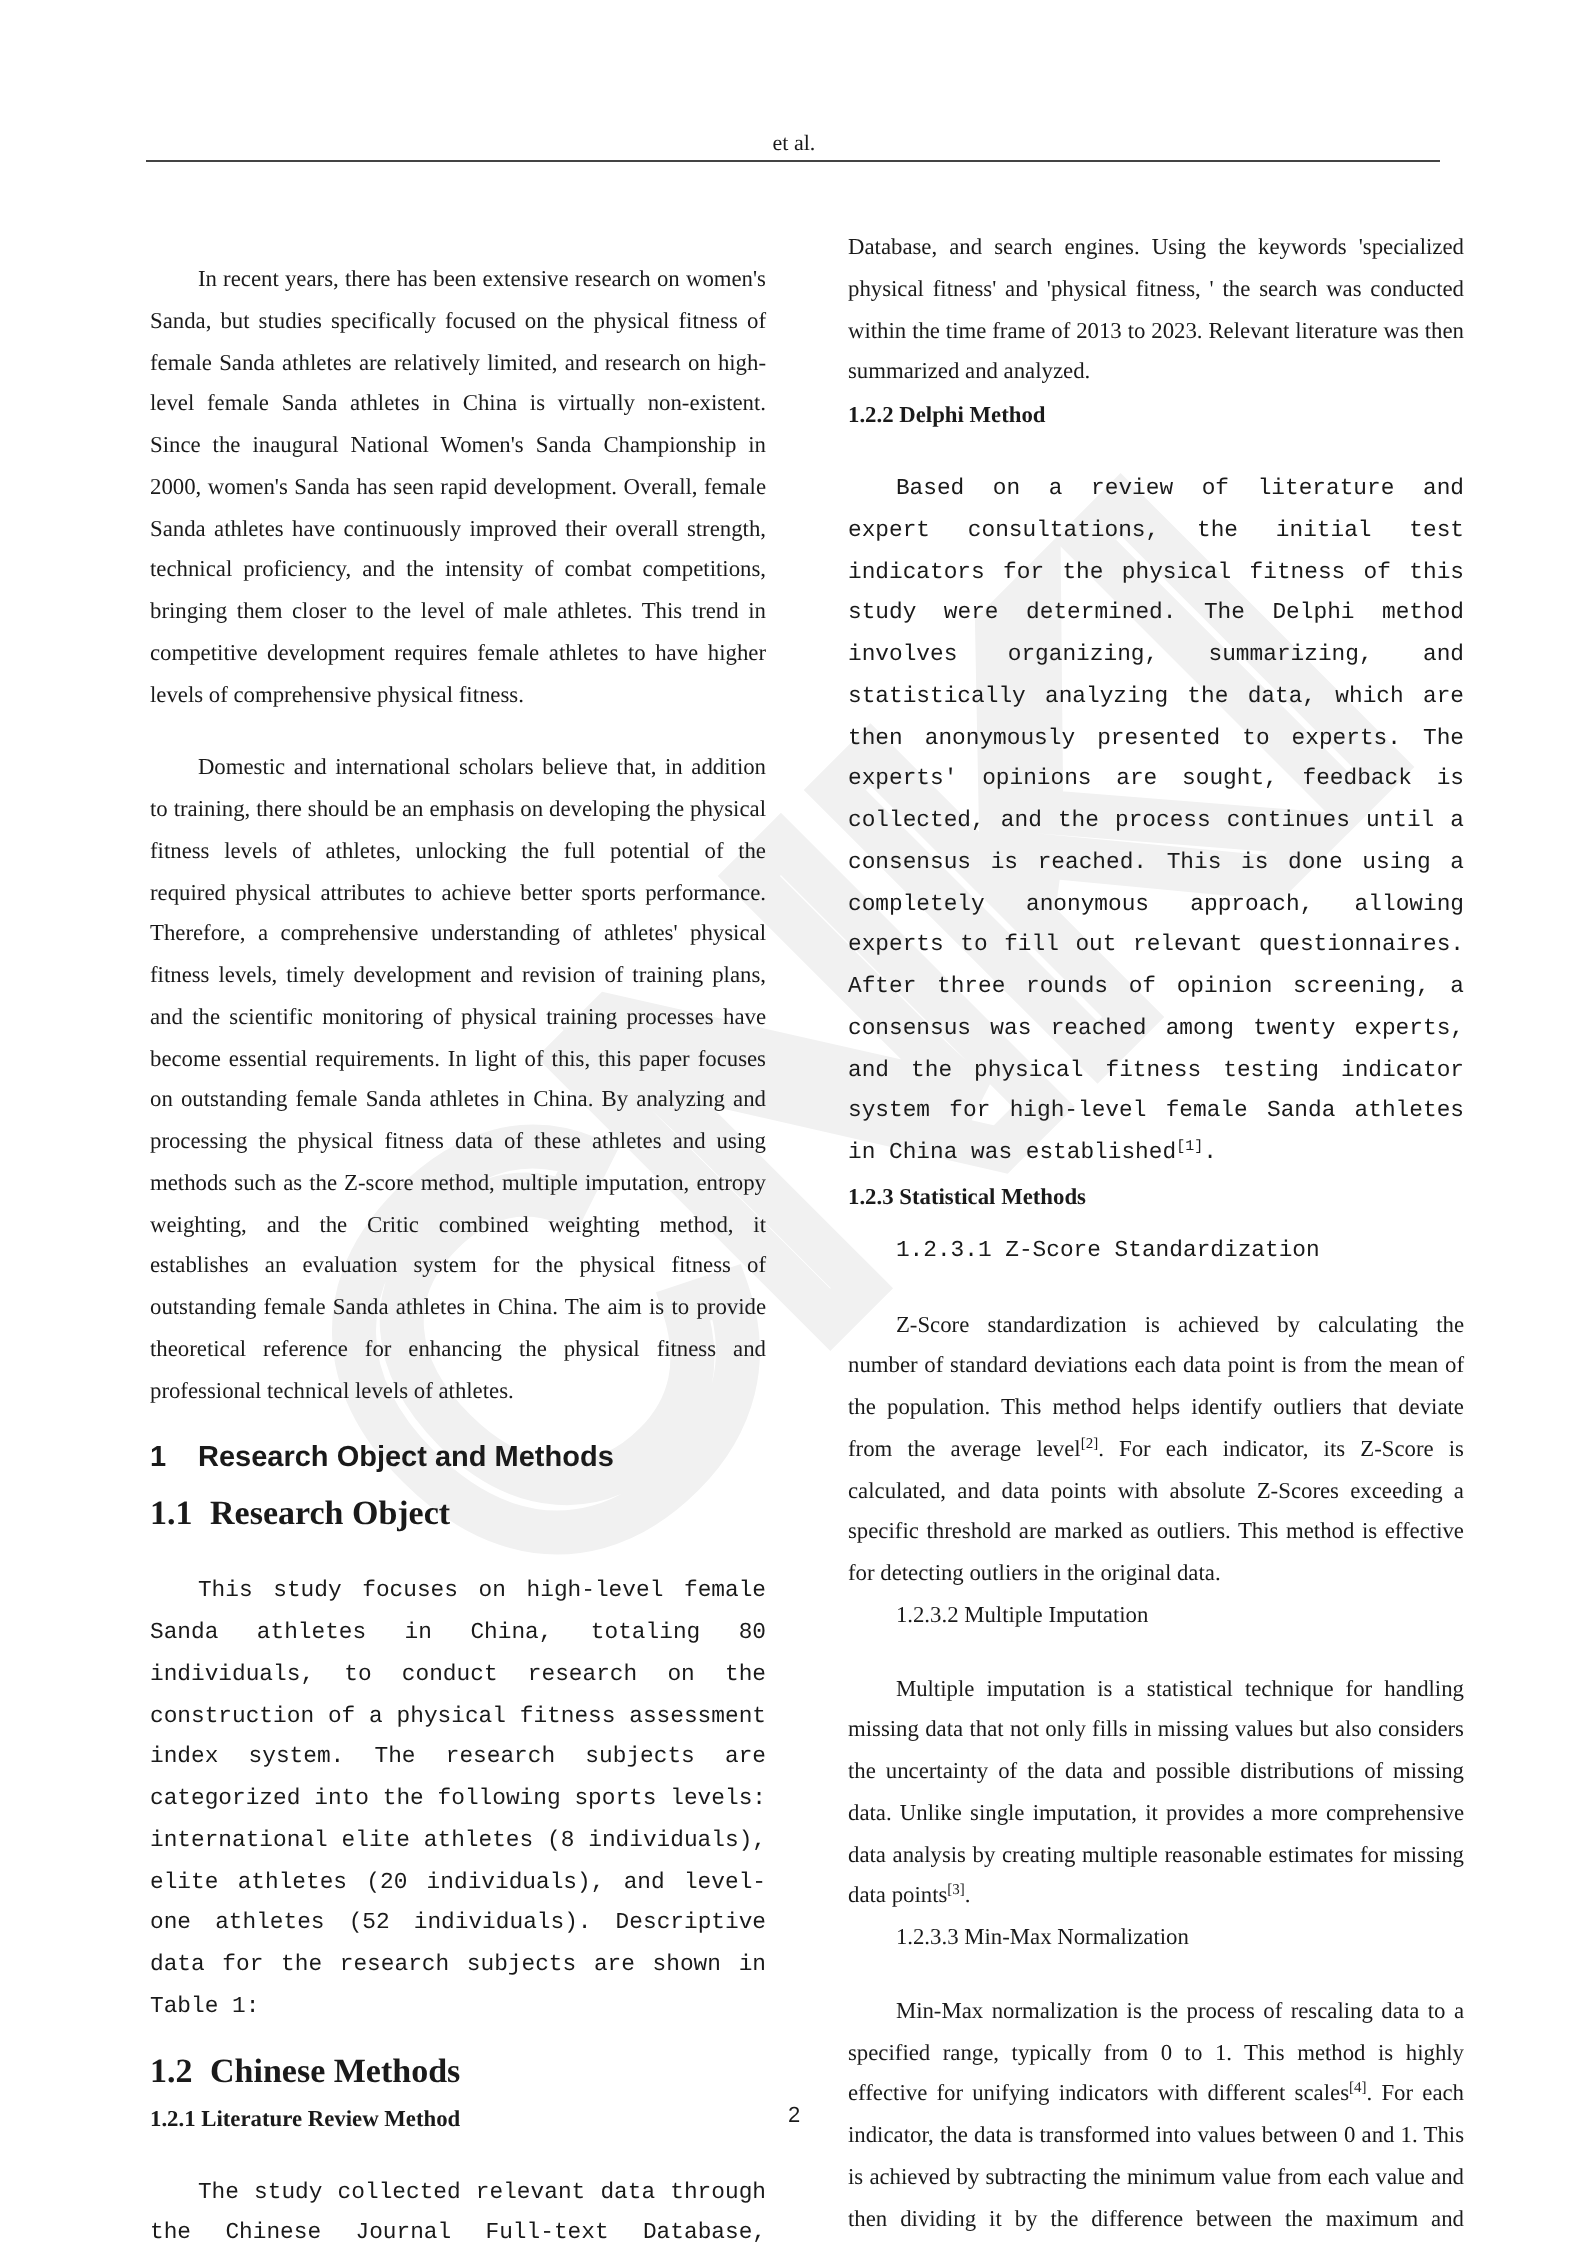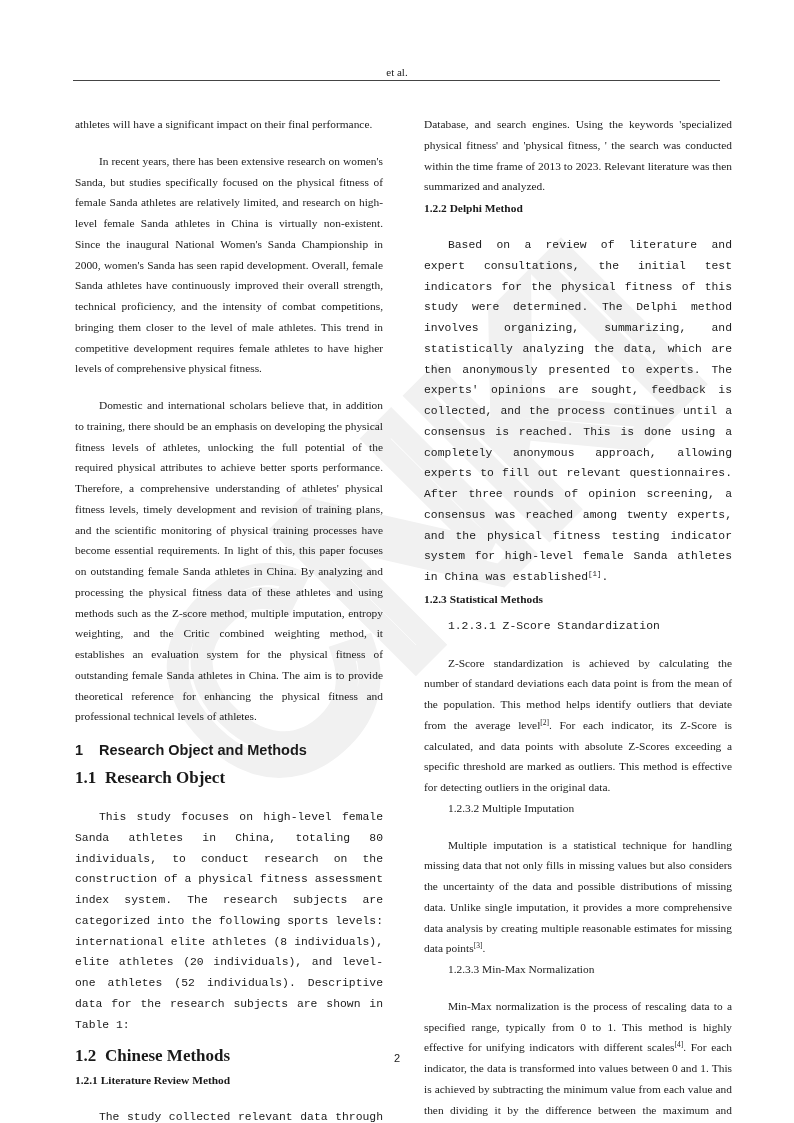--- a/index.html
+++ b/index.html
@@ -113,21 +113,20 @@
   </style>
 </head>
 <body>
 
 <div class="watermark">CNKI</div>
 
 <div class="header-text">et al.</div>
 <div class="header-rule"></div>
 
 <div class="column col-left">
-  <p>athletes will have a significant impact on their final performance.</p>
   <p class="indent">In recent years, there has been extensive research on women's Sanda, but studies specifically focused on the physical fitness of female Sanda athletes are relatively limited, and research on high-level female Sanda athletes in China is virtually non-existent. Since the inaugural National Women's Sanda Championship in 2000, women's Sanda has seen rapid development. Overall, female Sanda athletes have continuously improved their overall strength, technical proficiency, and the intensity of combat competitions, bringing them closer to the level of male athletes. This trend in competitive development requires female athletes to have higher levels of comprehensive physical fitness.</p>
   <p class="indent">Domestic and international scholars believe that, in addition to training, there should be an emphasis on developing the physical fitness levels of athletes, unlocking the full potential of the required physical attributes to achieve better sports performance. Therefore, a comprehensive understanding of athletes' physical fitness levels, timely development and revision of training plans, and the scientific monitoring of physical training processes have become essential requirements. In light of this, this paper focuses on outstanding female Sanda athletes in China. By analyzing and processing the physical fitness data of these athletes and using methods such as the Z-score method, multiple imputation, entropy weighting, and the Critic combined weighting method, it establishes an evaluation system for the physical fitness of outstanding female Sanda athletes in China. The aim is to provide theoretical reference for enhancing the physical fitness and professional technical levels of athletes.</p>
 
   <h2 class="h1">
     <span class="sec-num">1</span><span>Research Object and Methods</span>
   </h2>
 
   <h3 class="h2">
     <span class="sec-num">1.1</span><span>Research Object</span>
   </h3>

